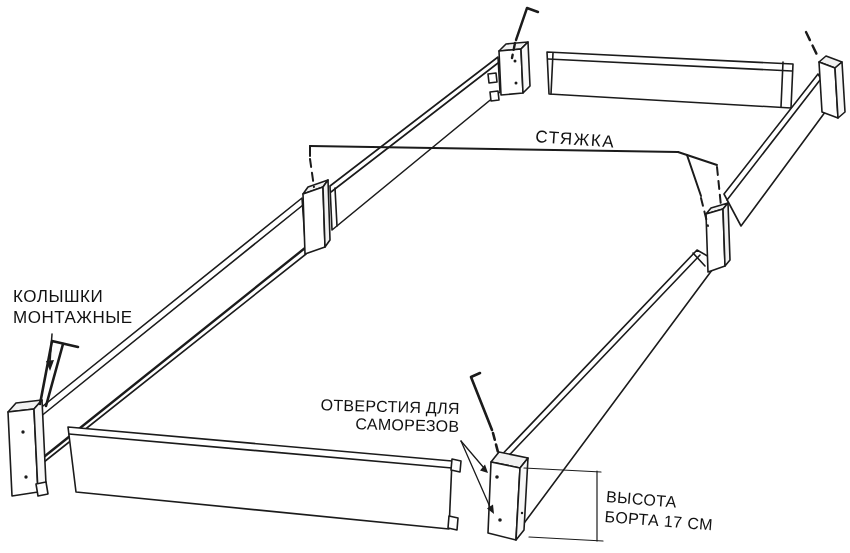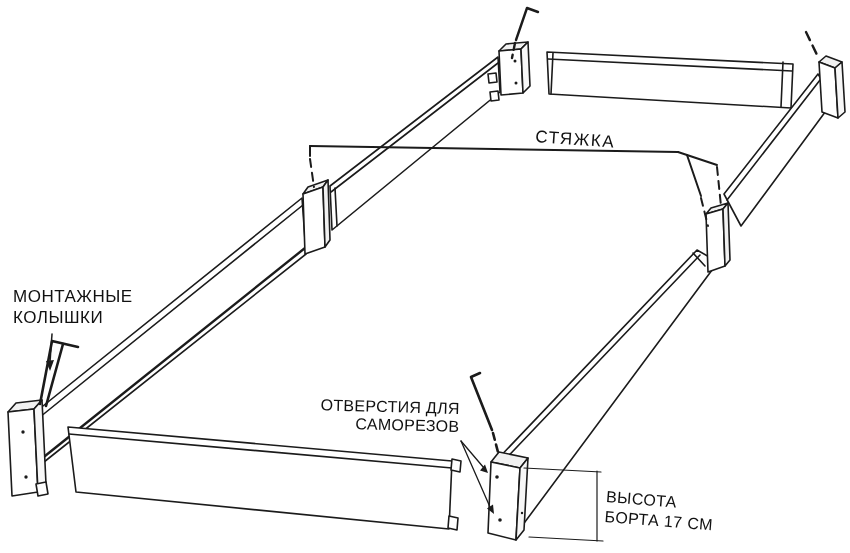--- a/index.html
+++ b/index.html
@@ -140,22 +140,22 @@
     <path d="M461,441 L490,507"></path>
     <polygon fill="#1b1b1b" stroke="none" points="494,514 487,508.5 493,504.5"></polygon>
   </g>
 </svg>
 
 <div class="callout" id="tie-label">
   <span class="ln">СТЯЖКА</span>
 </div>
 
 <div class="callout" id="pegs-label">
+  <span class="ln">КОЛЫШКИ</span>
   <span class="ln">МОНТАЖНЫЕ</span>
-  <span class="ln">КОЛЫШКИ</span>
 </div>
 
 <div class="callout" id="holes-label">
   <span class="ln">ОТВЕРСТИЯ ДЛЯ</span>
   <span class="ln">САМОРЕЗОВ</span>
 </div>
 
 <div class="callout" id="height-label">
   <span class="ln">ВЫСОТА</span>
   <span class="ln">БОРТА 17 СМ</span>

